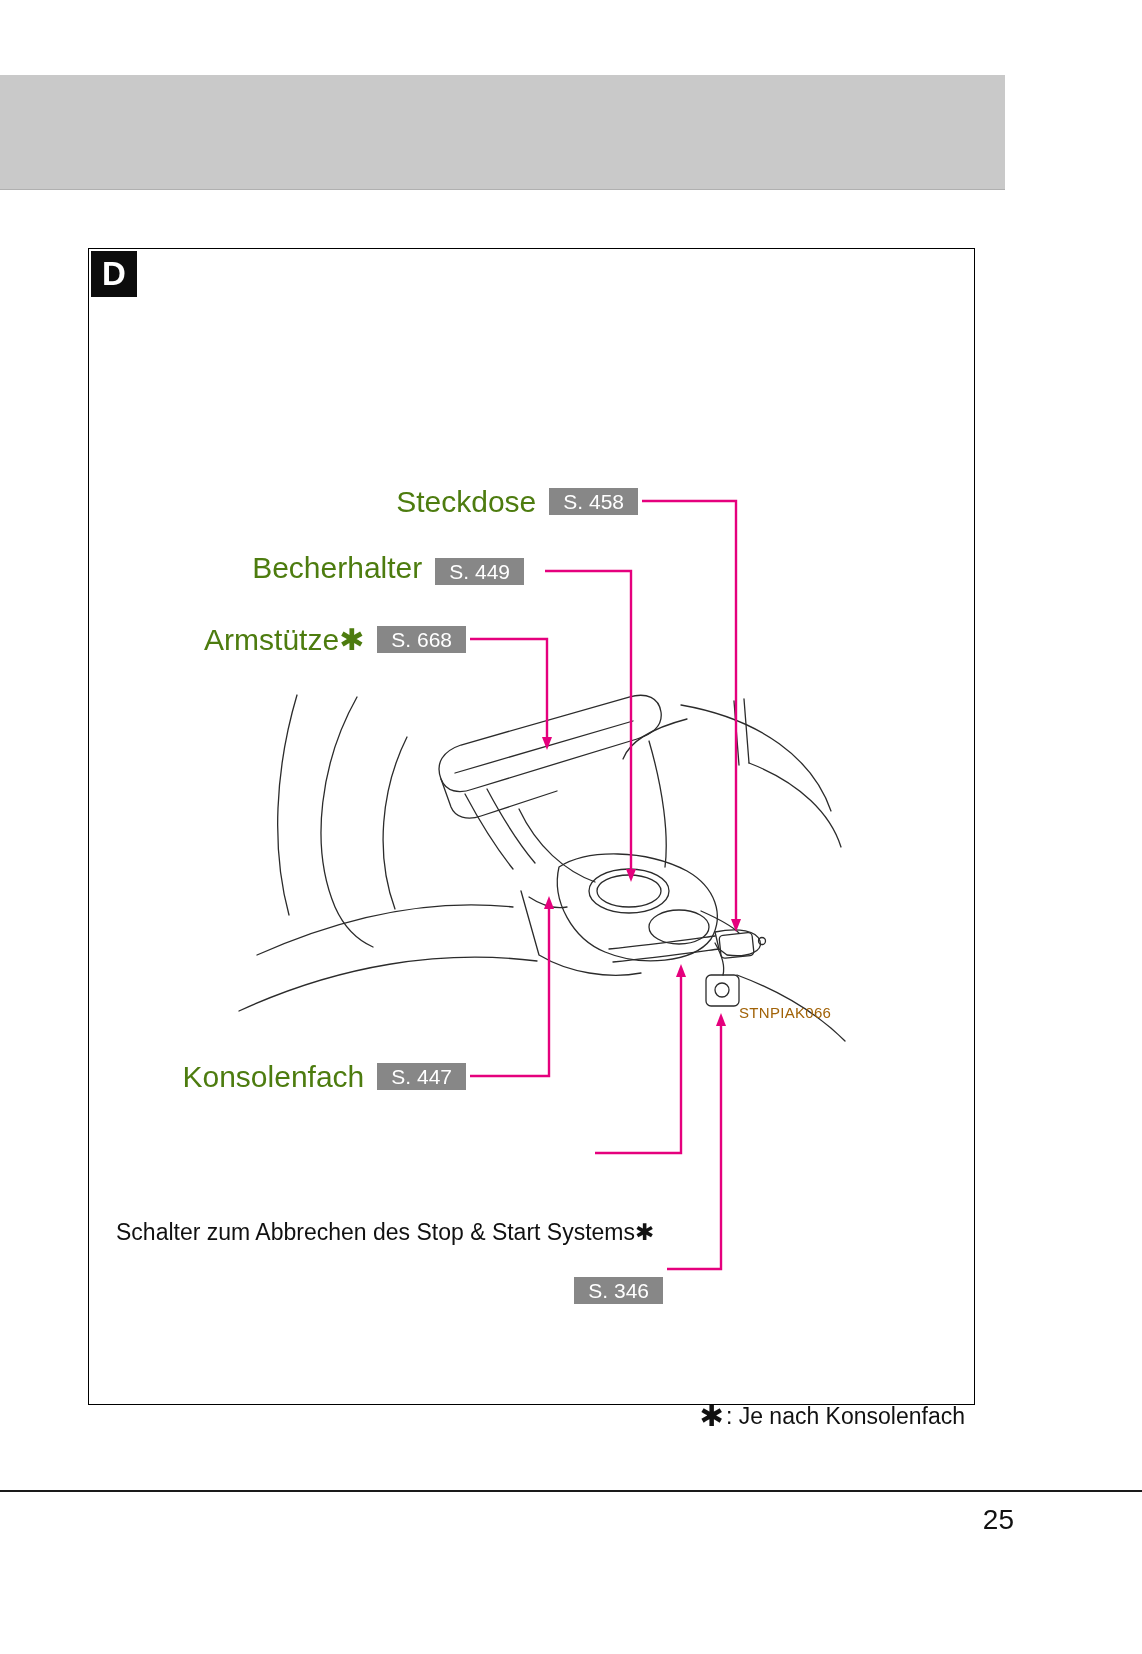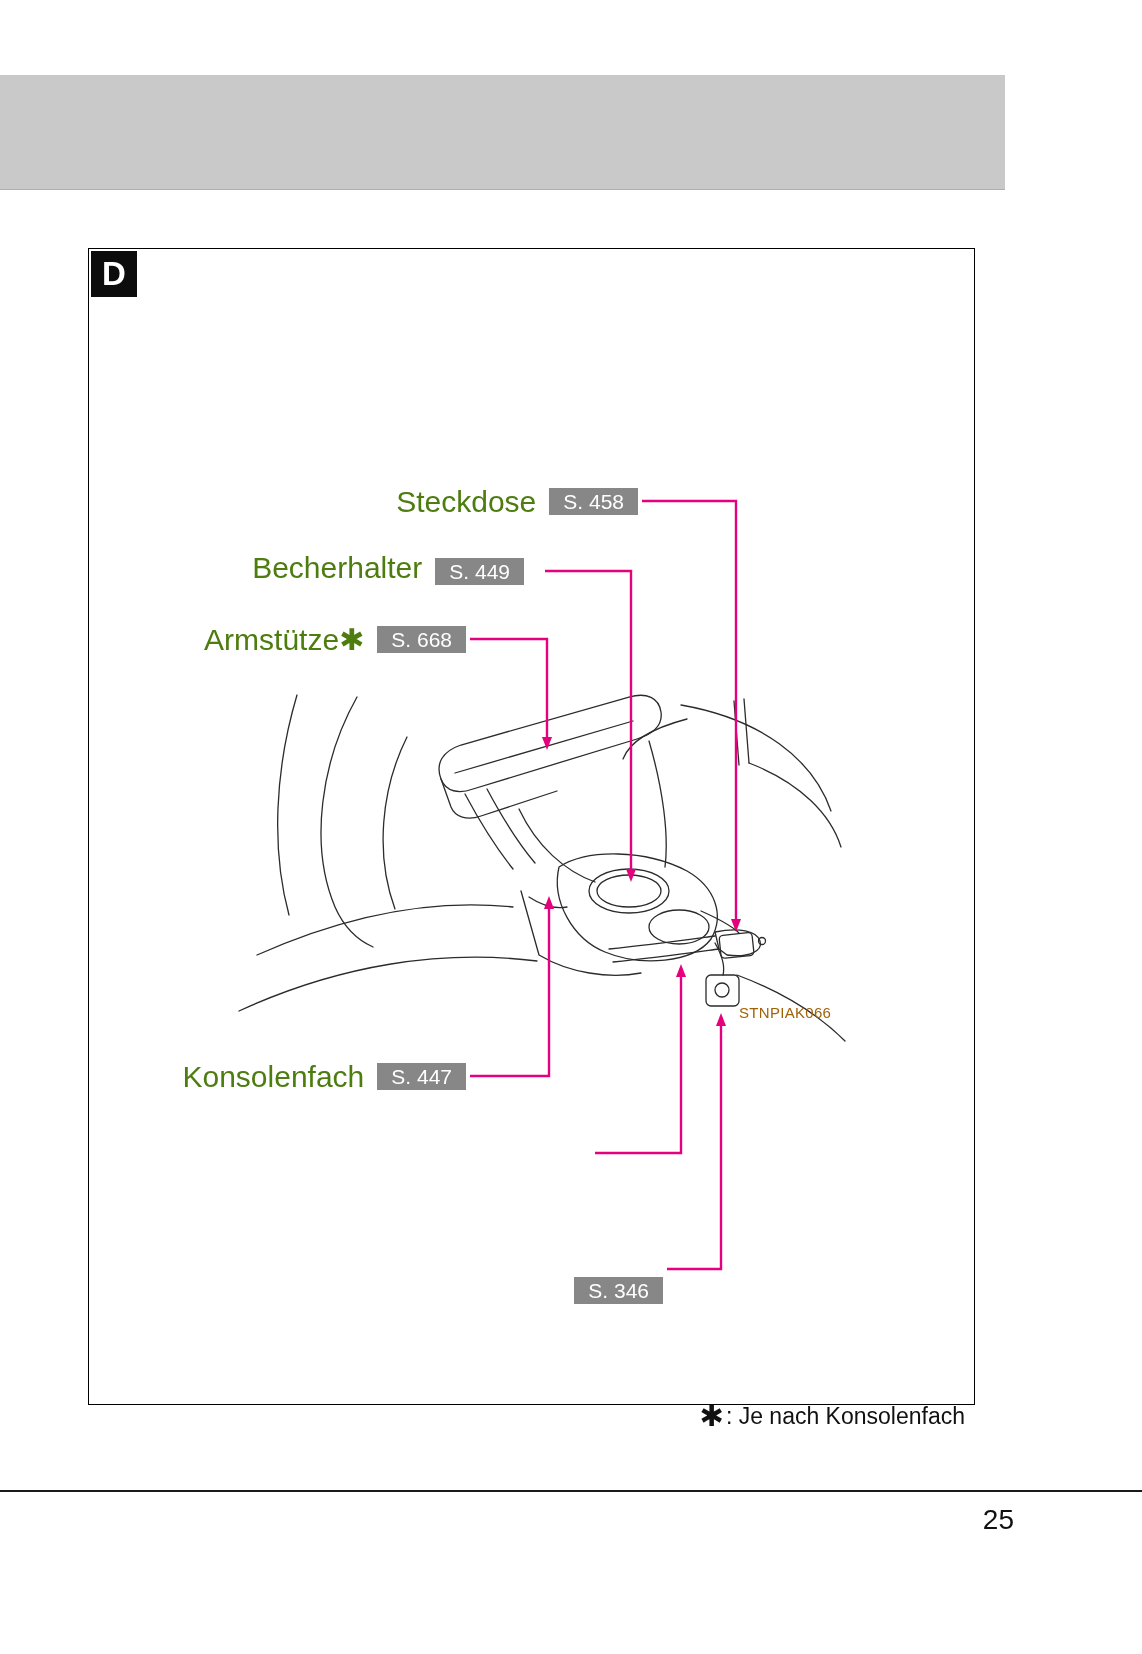--- a/index.html
+++ b/index.html
@@ -137,20 +137,21 @@
       <span class="txt">Armstütze✱</span>
       <span class="ref-badge">S. 668</span>
     </div>
 
     <div class="callout co-konsolenfach">
       <span class="txt">Konsolenfach</span>
       <span class="ref-badge">S. 447</span>
     </div>
 
 
+    <div class="stopstart-text">Schalter zum Abbrechen des Stop &amp; Start Systems✱</div>
     <div class="callout co-stopstart-box">
       <span class="ref-badge">S. 346</span>
     </div>
 
     <div class="image-code">STNPIAK066</div>
   </div>
 
   <div class="footnote">
     <span class="sym">✱</span>
     <span>: Je nach Konsolenfach</span>

